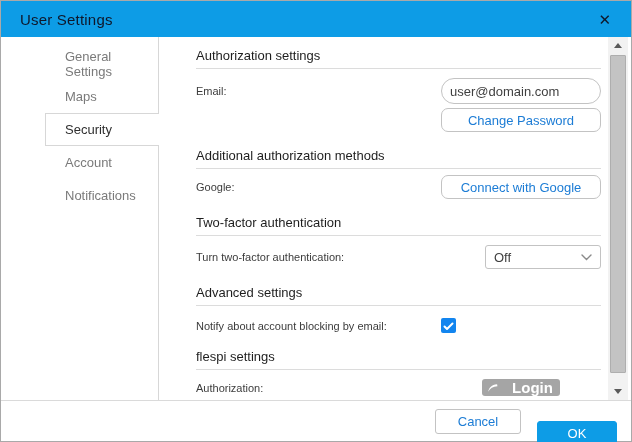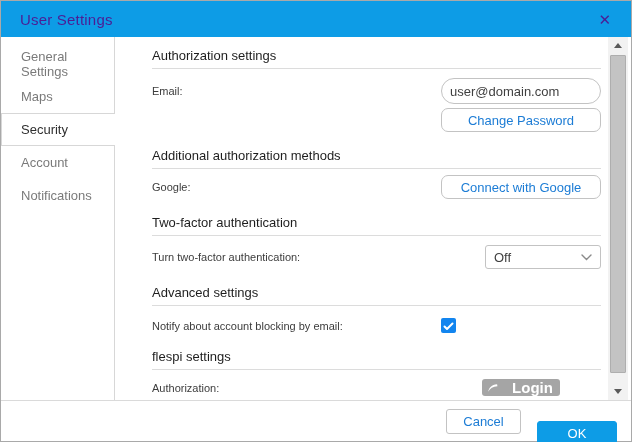--- a/index.html
+++ b/index.html
@@ -3,28 +3,28 @@
 <meta charset="utf-8">
 <style>
   * { margin:0; padding:0; box-sizing:border-box; }
   html,body { background:#fff; width:632px; height:442px; overflow:hidden; }
   body { font-family:"Liberation Sans","DejaVu Sans",sans-serif; }
 
   .dialog { position:absolute; left:0; top:0; width:632px; height:442px;
             border:1px solid #a9a9a9; background:#fff; display:flex; flex-direction:column; }
 
   
-  .titlebar { height:36px; flex:none; background:#0d9ce6; color:#4c1d95;
+  .titlebar { height:36px; flex:none; background:#0d9ce6; color:#0f172a;
               display:flex; align-items:center; padding:0 16px 0 19px; }
   .titlebar .title { font-size:15px; letter-spacing:.2px; }
   .titlebar .close { margin-left:auto; font-size:15px; line-height:1; cursor:pointer;
                      padding:4px 4px; }
 
   
-  .bodyarea { flex:1; min-height:0; display:flex; background:#fff; }
+  .bodyarea { flex:1; min-height:0; display:flex; background:#fff;padding-left:44px; }
 
   .sidebar { width:114px; flex:none; border-right:1px solid #d7d7d7;
              padding-top:10px; background:#fff; }
   .tab { height:33px; display:flex; align-items:center; padding-left:20px;
          font-size:13px; color:#7a7a7a; cursor:pointer; position:relative; }
   .tab.selected { color:#2f2f2f; background:#fff; border:1px solid #d7d7d7;
                   border-right:none; margin-right:-1px; padding-left:19px; z-index:2; }
 
   .content { flex:1; min-width:0; padding:11px 7px 0 37px; overflow:hidden; }
   .sect { font-size:13px; font-weight:normal; color:#1e1e1e;
@@ -65,21 +65,21 @@
             border-bottom:5px solid #5a5a5a; }
   .tri-down { width:0; height:0; border-left:4px solid transparent; border-right:4px solid transparent;
               border-top:5px solid #5a5a5a; }
   .sb-thumb { position:absolute; left:2px; right:2px; top:18px; height:318px;
               background:#c3c3c3; border:1px solid #aeaeae; border-radius:1px; cursor:pointer; }
 
   
   .footer { height:41px; flex:none; border-top:1px solid #dadada; background:#fff;
             display:flex; align-items:center; justify-content:flex-end; gap:16px;
             padding-right:14px; }
-  .btn-cancel { width:75px; height:25px; background:#fff; border:1px solid #c3c3c3;
+  .btn-cancel { width:86px; height:25px; background:#fff; border:1px solid #c3c3c3;
                 border-radius:3px; color:#1c7cd5; font-size:13px; cursor:pointer;
                 font-family:"Liberation Sans","DejaVu Sans",sans-serif; }
   .btn-ok { width:80px; height:25px; background:#0d9ce6; border:1px solid #0d9ce6;
             border-radius:3px; color:#fff; font-size:13px; cursor:pointer;
             font-family:"Liberation Sans","DejaVu Sans",sans-serif;margin-top:24px; }
 </style>
 </head>
 <body>
 
 <div class="dialog">

